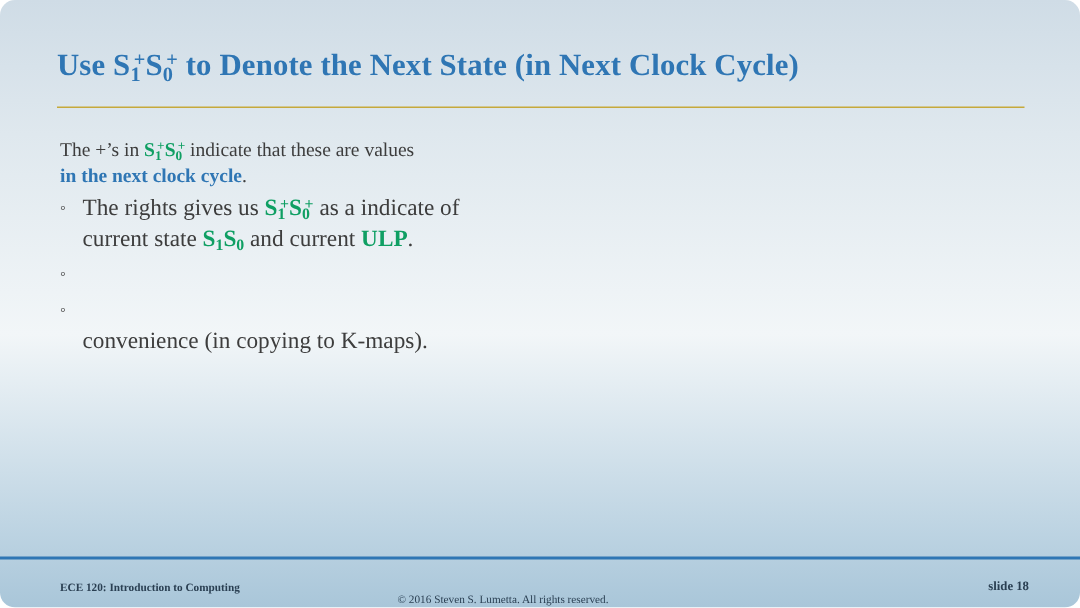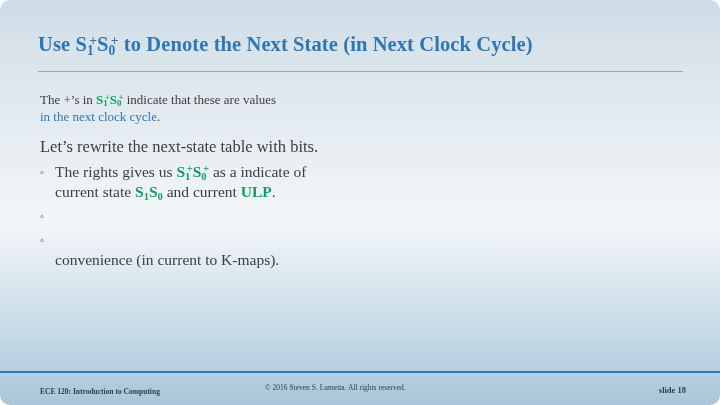--- a/index.html
+++ b/index.html
@@ -73,21 +73,21 @@
   .bullets li .bullet-mark {
     position: absolute;
     left: 0;
     top: 0;
     font-size: 11px;
     line-height: 1.85;
     color: #3d3d3d;
   }
   b.blue {
     color: #2f76b4;
-    font-weight: normal;
+    font-weight: bold;
   }
   b.green {
     color: #0f9f63;
     font-weight: bold;
   }
   .sym {
     font-weight: bold;
     white-space: nowrap;
   }
   .sym sub {
@@ -123,21 +123,21 @@
   }
   .footer-left {
     position: absolute;
     left: 40px;
     top: 16px;
     font-weight: bold;
   }
   .footer-center {
     position: absolute;
     left: 265px;
-    top: 12px;
+    top: 24px;
   }
   .footer-right {
     position: absolute;
     right: 34px;
     top: 14px;
     font-size: 8.5px;
     font-weight: bold;
   }
 </style>
 </head>
@@ -150,36 +150,35 @@
   </div>
   <div class="title-rule"></div>
 
   <div class="body">
 
     <p class="para">
       <span>The +’s in </span><b class="green sym">S<sub>1</sub><sup>+</sup>S<sub>0</sub><sup>+</sup></b><span> indicate that these are values</span><br>
       <b class="blue">in the next clock cycle</b><span>.</span>
     </p>
 
-    <p class="para2">Let’s rewrite the next-state table with bits.</p>
 
     <ul class="bullets">
       <li>
         <span class="bullet-mark">◦</span>
         <span>The rights gives us </span><b class="green sym">S<sub>1</sub><sup>+</sup>S<sub>0</sub><sup>+</sup></b><span> as a indicate of</span><br>
         <span>current state </span><b class="green sym">S<sub>1</sub>S<sub>0</sub></b><span> and current </span><b class="green sym">ULP</b><span>.</span>
       </li>
       <li>
         <span class="bullet-mark">◦</span>
         <br>
       </li>
       <li>
         <span class="bullet-mark">◦</span>
         <br>
-        <span>convenience (in current to K-maps).</span>
+        <span>convenience (in copying to K-maps).</span>
       </li>
     </ul>
 
   </div>
 
   <div class="footer-rule"></div>
   <div class="footer">
     <div class="footer-left">ECE 120: Introduction to Computing</div>
     <div class="footer-center">© 2016 Steven S. Lumetta.  All rights reserved.</div>
     <div class="footer-right">slide 18</div>

